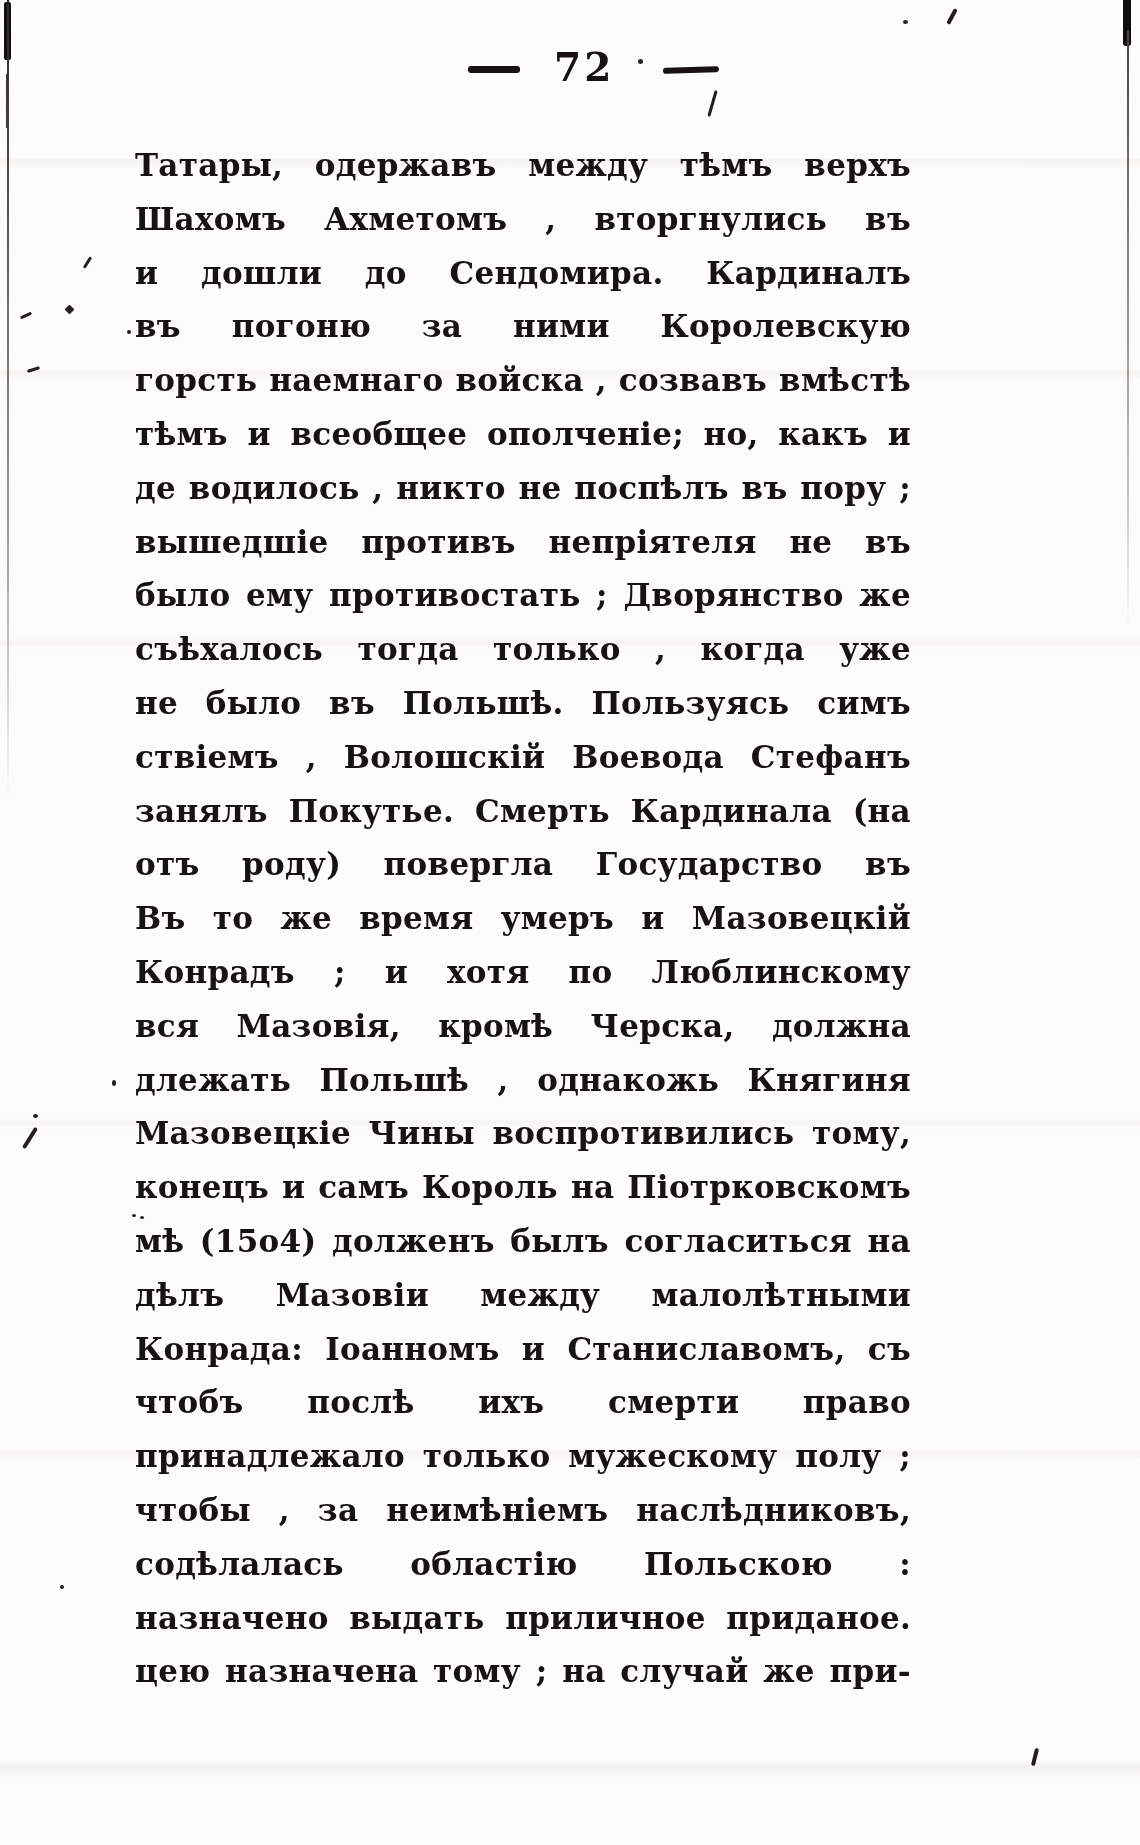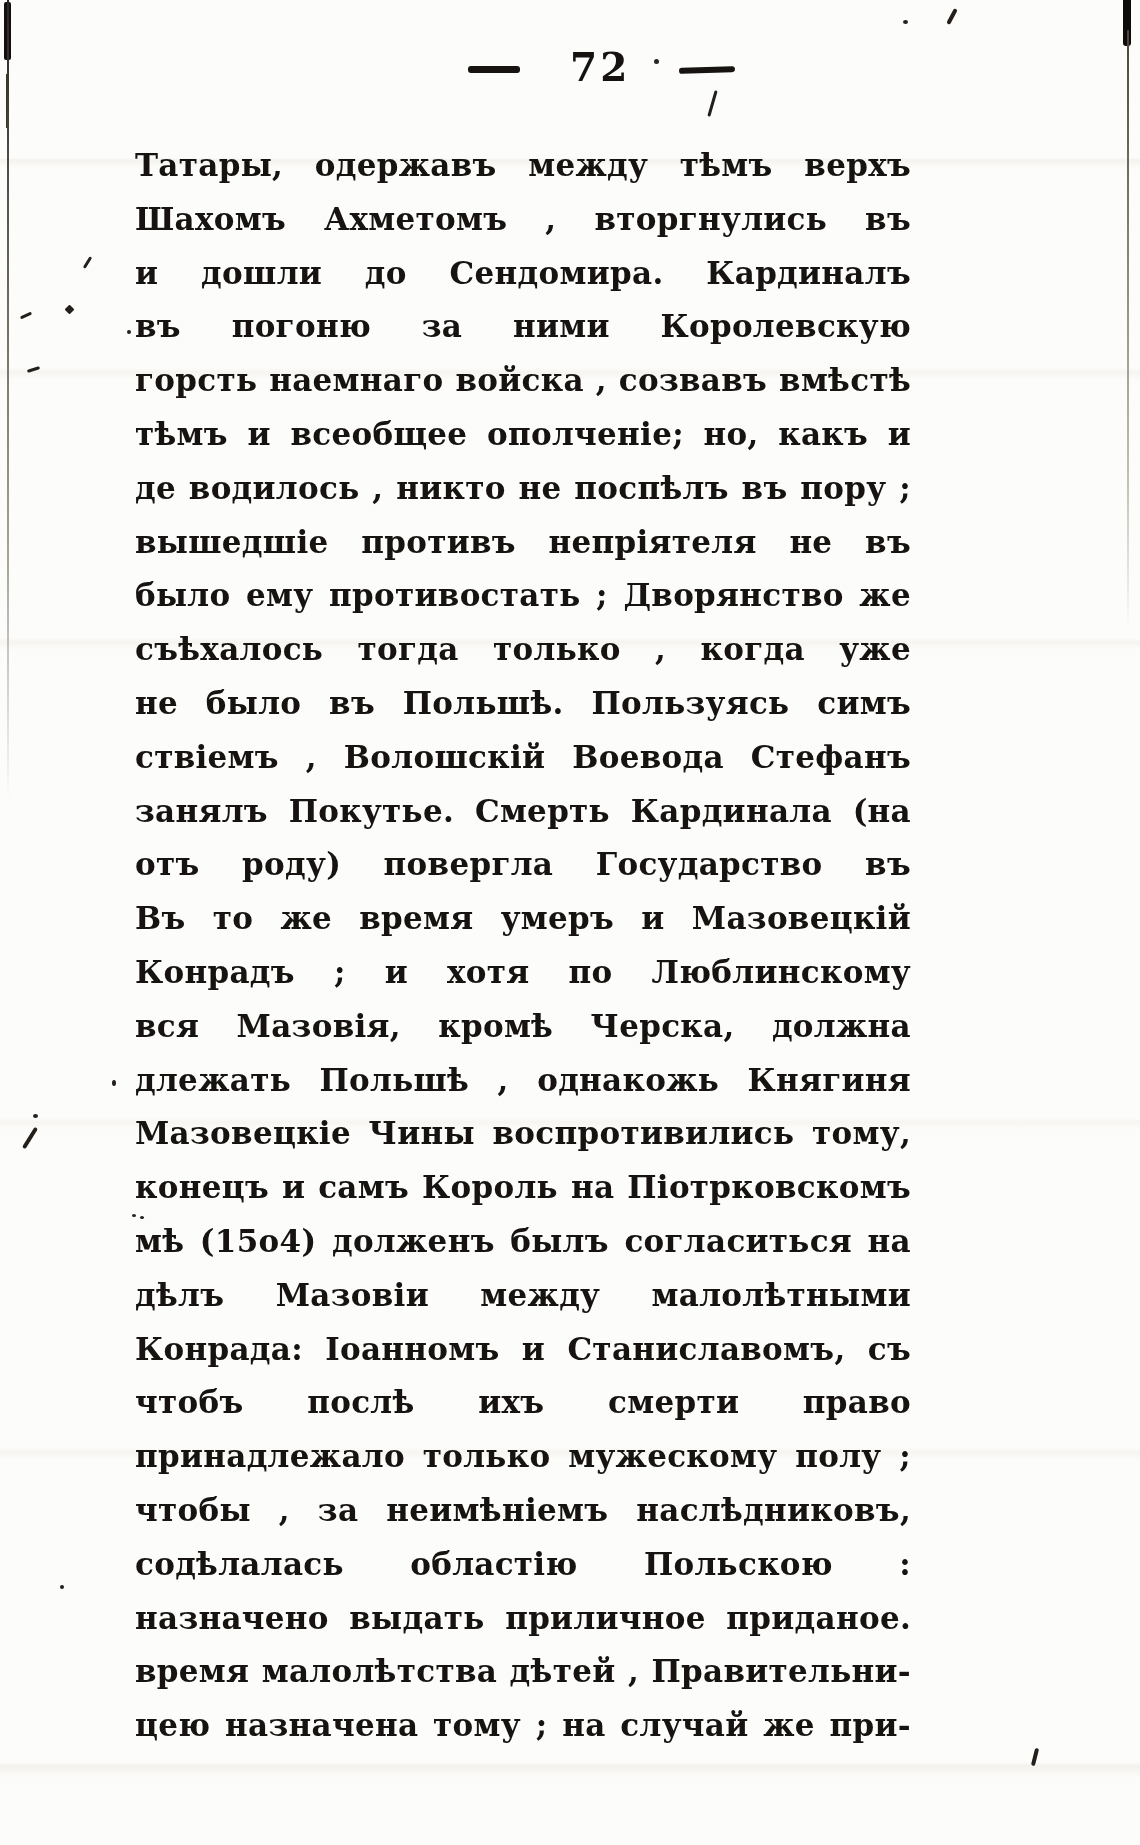--- a/index.html
+++ b/index.html
@@ -29,21 +29,21 @@
     display: flex; align-items: center; gap: 34px;
     color: #15120f;
   }
   .header .dash {
     display: inline-block; width: 52px; height: 7px;
     background: #171310; border-radius: 3px;
   }
   .header .dash.right { transform: rotate(-2deg); width: 56px; height: 6px; }
   .header .pagenum {
     font-size: 39px; font-weight: 700; letter-spacing: 3px;
-    line-height: 1; transform: translateY(-2px); margin-left: 16px;
+    line-height: 1; transform: translateY(-2px);
   }
   .header .tiny-dot {
     width: 5px; height: 5px; background: #2a241e; border-radius: 50%;
     margin: 0 -14px 0 -10px; transform: translateY(-8px);
   }
 
   .text-block {
     position: absolute; left: 135px; top: 139px; width: 776px;
     color: #161310;
   }
@@ -111,21 +111,20 @@
     <div class="line" data-name="text-line">Мазовецкіе Чины воспротивились тому, а на-</div>
     <div class="line" data-name="text-line">конецъ и самъ Король на Піотрковскомъ Сей-</div>
     <div class="line" data-name="text-line">мѣ (15o4) долженъ былъ согласиться на раз-</div>
     <div class="line" data-name="text-line">дѣлъ Мазовіи между малолѣтными сыновьями</div>
     <div class="line" data-name="text-line">Конрада: Іоанномъ и Станиславомъ, съ тѣмъ,</div>
     <div class="line" data-name="text-line">чтобъ послѣ ихъ смерти право наслѣдованія</div>
     <div class="line" data-name="text-line">принадлежало только мужескому полу ; или</div>
     <div class="line" data-name="text-line">чтобы , за неимѣніемъ наслѣдниковъ, Мазовія</div>
     <div class="line" data-name="text-line">содѣлалась областію Польскою : дочерямъ же</div>
     <div class="line" data-name="text-line">назначено выдать приличное приданое. На</div>
-    <div class="line" data-name="text-line">время малолѣтства дѣтей , Правительни-</div>
     <div class="line" data-name="text-line">цею назначена тому ; на случай же при-</div>
   </div>
 
 <div class="speck bar" style="left:950px; top:8px;  width:4px; height:17px; transform:rotate(28deg);" data-name="ink-speck"></div>
 <div class="speck dot" style="left:903px; top:20px; width:5px; height:4px;" data-name="ink-speck"></div>
 <div class="speck bar" style="left:711px; top:90px; width:3px; height:27px; transform:rotate(16deg);" data-name="ink-speck"></div>
 <div class="speck bar" style="left:86px;  top:256px; width:3px; height:13px; transform:rotate(32deg);" data-name="ink-speck"></div>
 <div class="speck bar" style="left:20px;  top:314px; width:12px; height:3px; transform:rotate(-24deg);" data-name="ink-speck"></div>
 <div class="speck dot" style="left:66px;  top:306px; width:7px; height:7px; transform:rotate(45deg); border-radius:1px;" data-name="ink-speck"></div>
 <div class="speck bar" style="left:27px;  top:368px; width:13px; height:3px; transform:rotate(-18deg);" data-name="ink-speck"></div>

